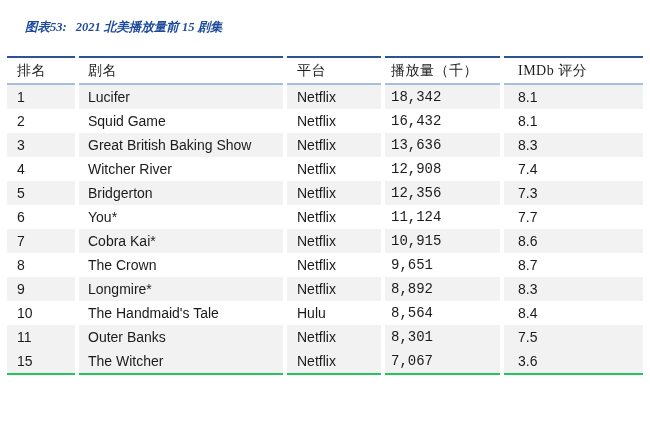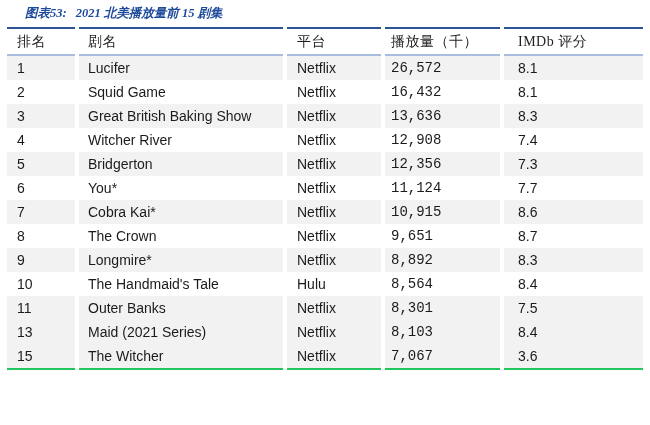--- a/index.html
+++ b/index.html
@@ -7,39 +7,39 @@
     padding: 0;
     width: 650px;
     height: 425px;
     background: #ffffff;
     overflow: hidden;
   }
   .panel {
     box-sizing: border-box;
     width: 568px;
     height: 425px;
-    padding: 5px 3px 0 3px;
+    padding: 19px 3px 0 3px;
     font-family: "Liberation Sans", sans-serif;
   }
   .fig-title {
     margin: 0 0 0 22px;
     color: #1d4a9b;
     font-family: "Liberation Serif", serif;
     font-style: italic;
     font-weight: bold;
     font-size: 12.5px;
     white-space: nowrap;
   }
   .fig-title .fig-label { margin-right: 9px; }
   table.rank-table {
     width: 644px;
     table-layout: fixed;
     border-collapse: separate;
     border-spacing: 4px 0;
-    margin-top: 5px;
+    margin-top: 20px;
   }
   .c-rank  { width: 68px; }
   .c-name  { width: 204px; }
   .c-plat  { width: 94px; }
   .c-views { width: 115px; }
   .c-imdb  { width: 139px; }
   th {
     border-top: 2px solid #2e5394;
     border-bottom: 2px solid #a9bedd;
     height: 23px;
@@ -102,21 +102,21 @@
         <th class="c-plat">平台</th>
         <th class="c-views">播放量（千）</th>
         <th class="c-imdb">IMDb 评分</th>
       </tr>
     </thead>
     <tbody>
         <tr class="stripe">
     <td class="c-rank">1</td>
     <td class="c-name">Lucifer</td>
     <td class="c-plat">Netflix</td>
-    <td class="c-views">26,572</td>
+    <td class="c-views">18,342</td>
     <td class="c-imdb">8.1</td>
   </tr>
         <tr>
     <td class="c-rank">2</td>
     <td class="c-name">Squid Game</td>
     <td class="c-plat">Netflix</td>
     <td class="c-views">16,432</td>
     <td class="c-imdb">8.1</td>
   </tr>
         <tr class="stripe">
@@ -176,27 +176,20 @@
     <td class="c-imdb">8.4</td>
   </tr>
         <tr class="stripe">
     <td class="c-rank">11</td>
     <td class="c-name">Outer Banks</td>
     <td class="c-plat">Netflix</td>
     <td class="c-views">8,301</td>
     <td class="c-imdb">7.5</td>
   </tr>
         <tr class="stripe">
-    <td class="c-rank">13</td>
-    <td class="c-name">Maid (2021 Series)</td>
-    <td class="c-plat">Netflix</td>
-    <td class="c-views">8,103</td>
-    <td class="c-imdb">8.4</td>
-  </tr>
-        <tr class="stripe">
     <td class="c-rank">15</td>
     <td class="c-name">The Witcher</td>
     <td class="c-plat">Netflix</td>
     <td class="c-views">7,067</td>
     <td class="c-imdb">3.6</td>
   </tr>
       </tbody>
   </table>
 
   <div class="src-line">

